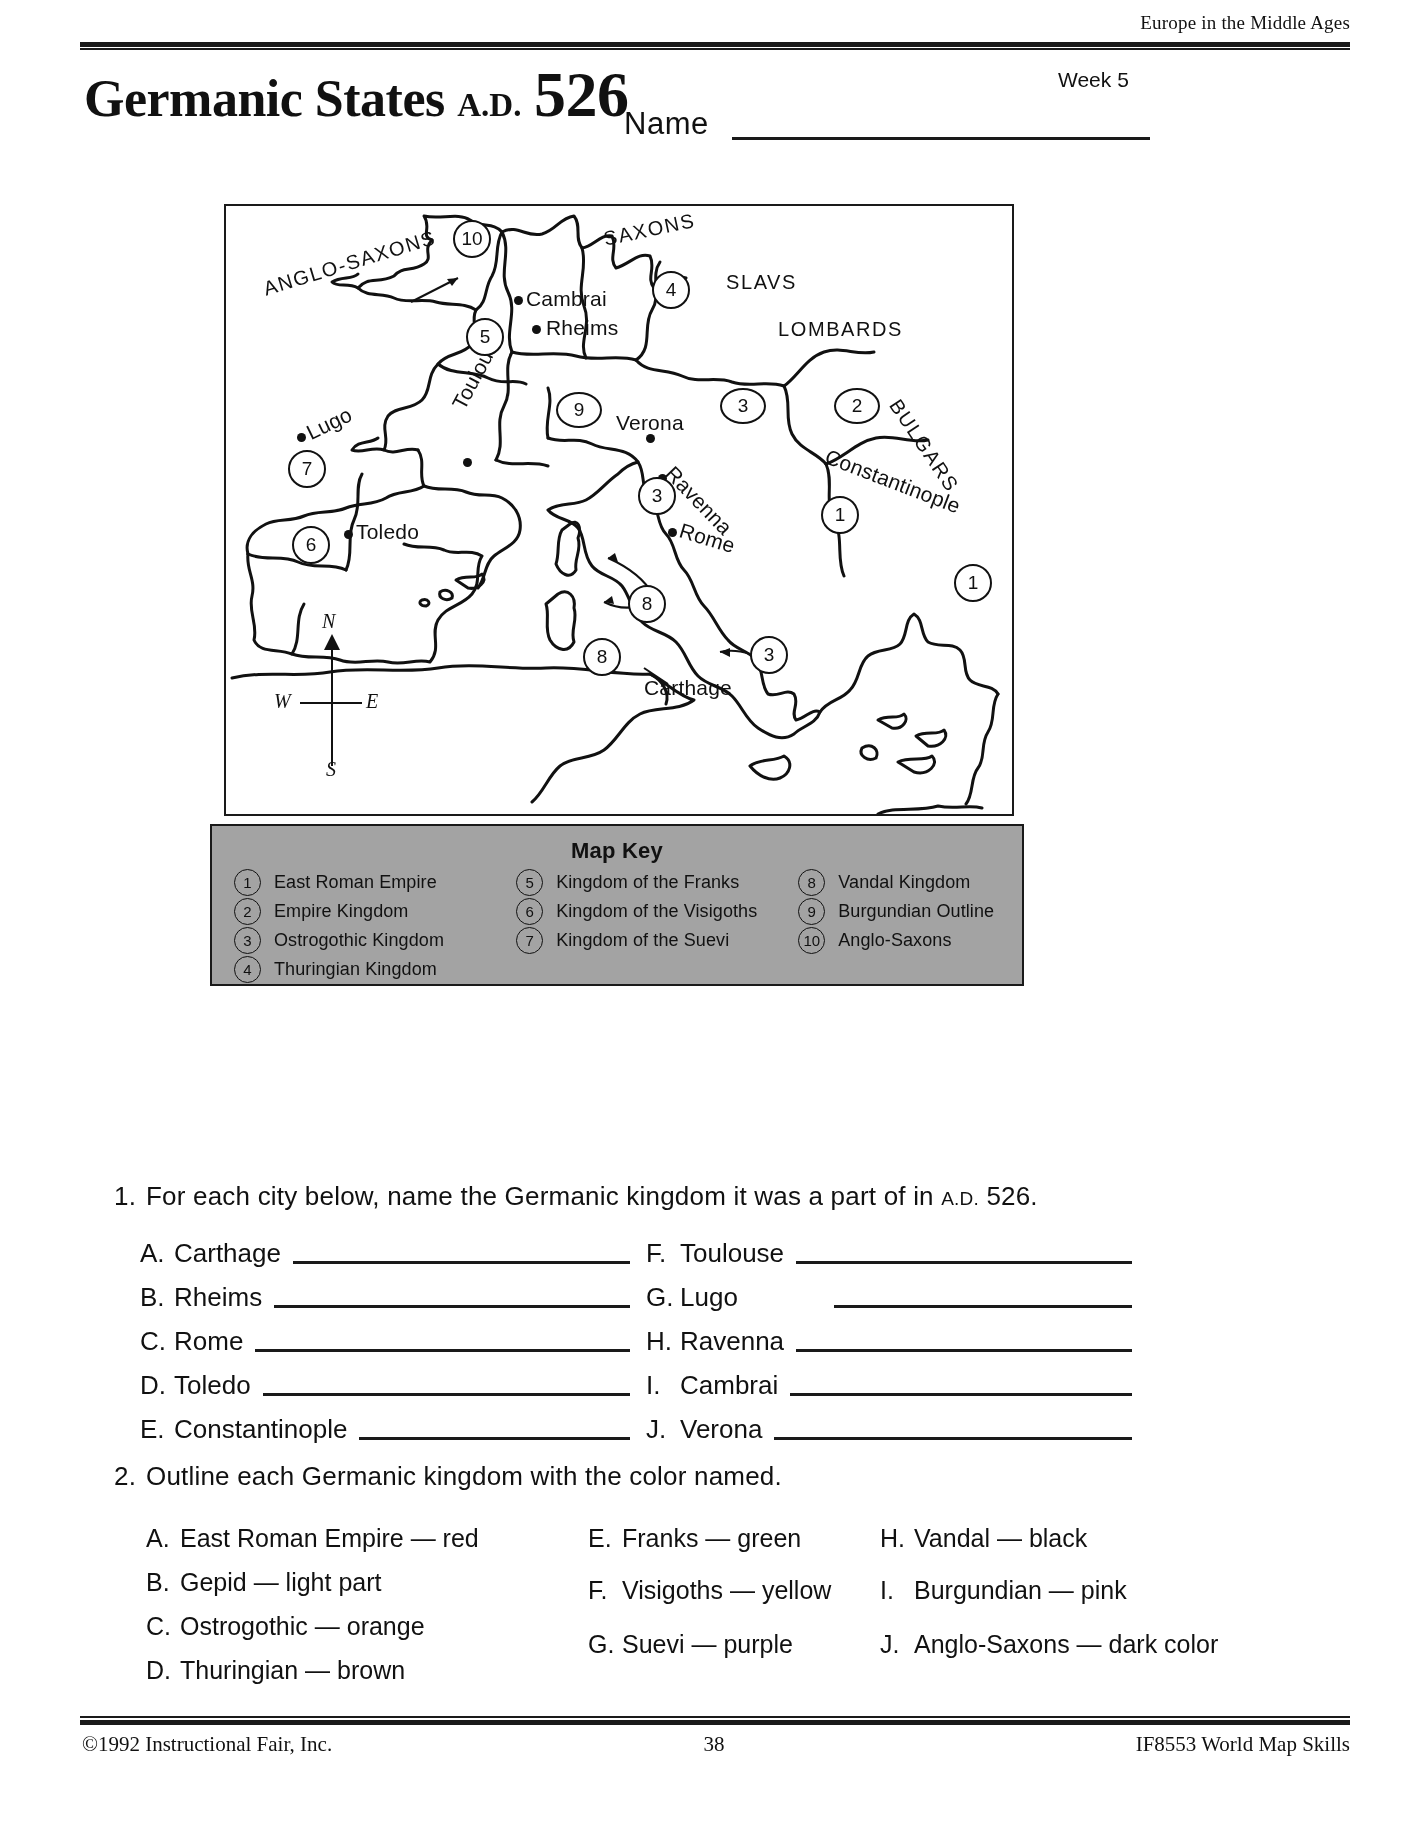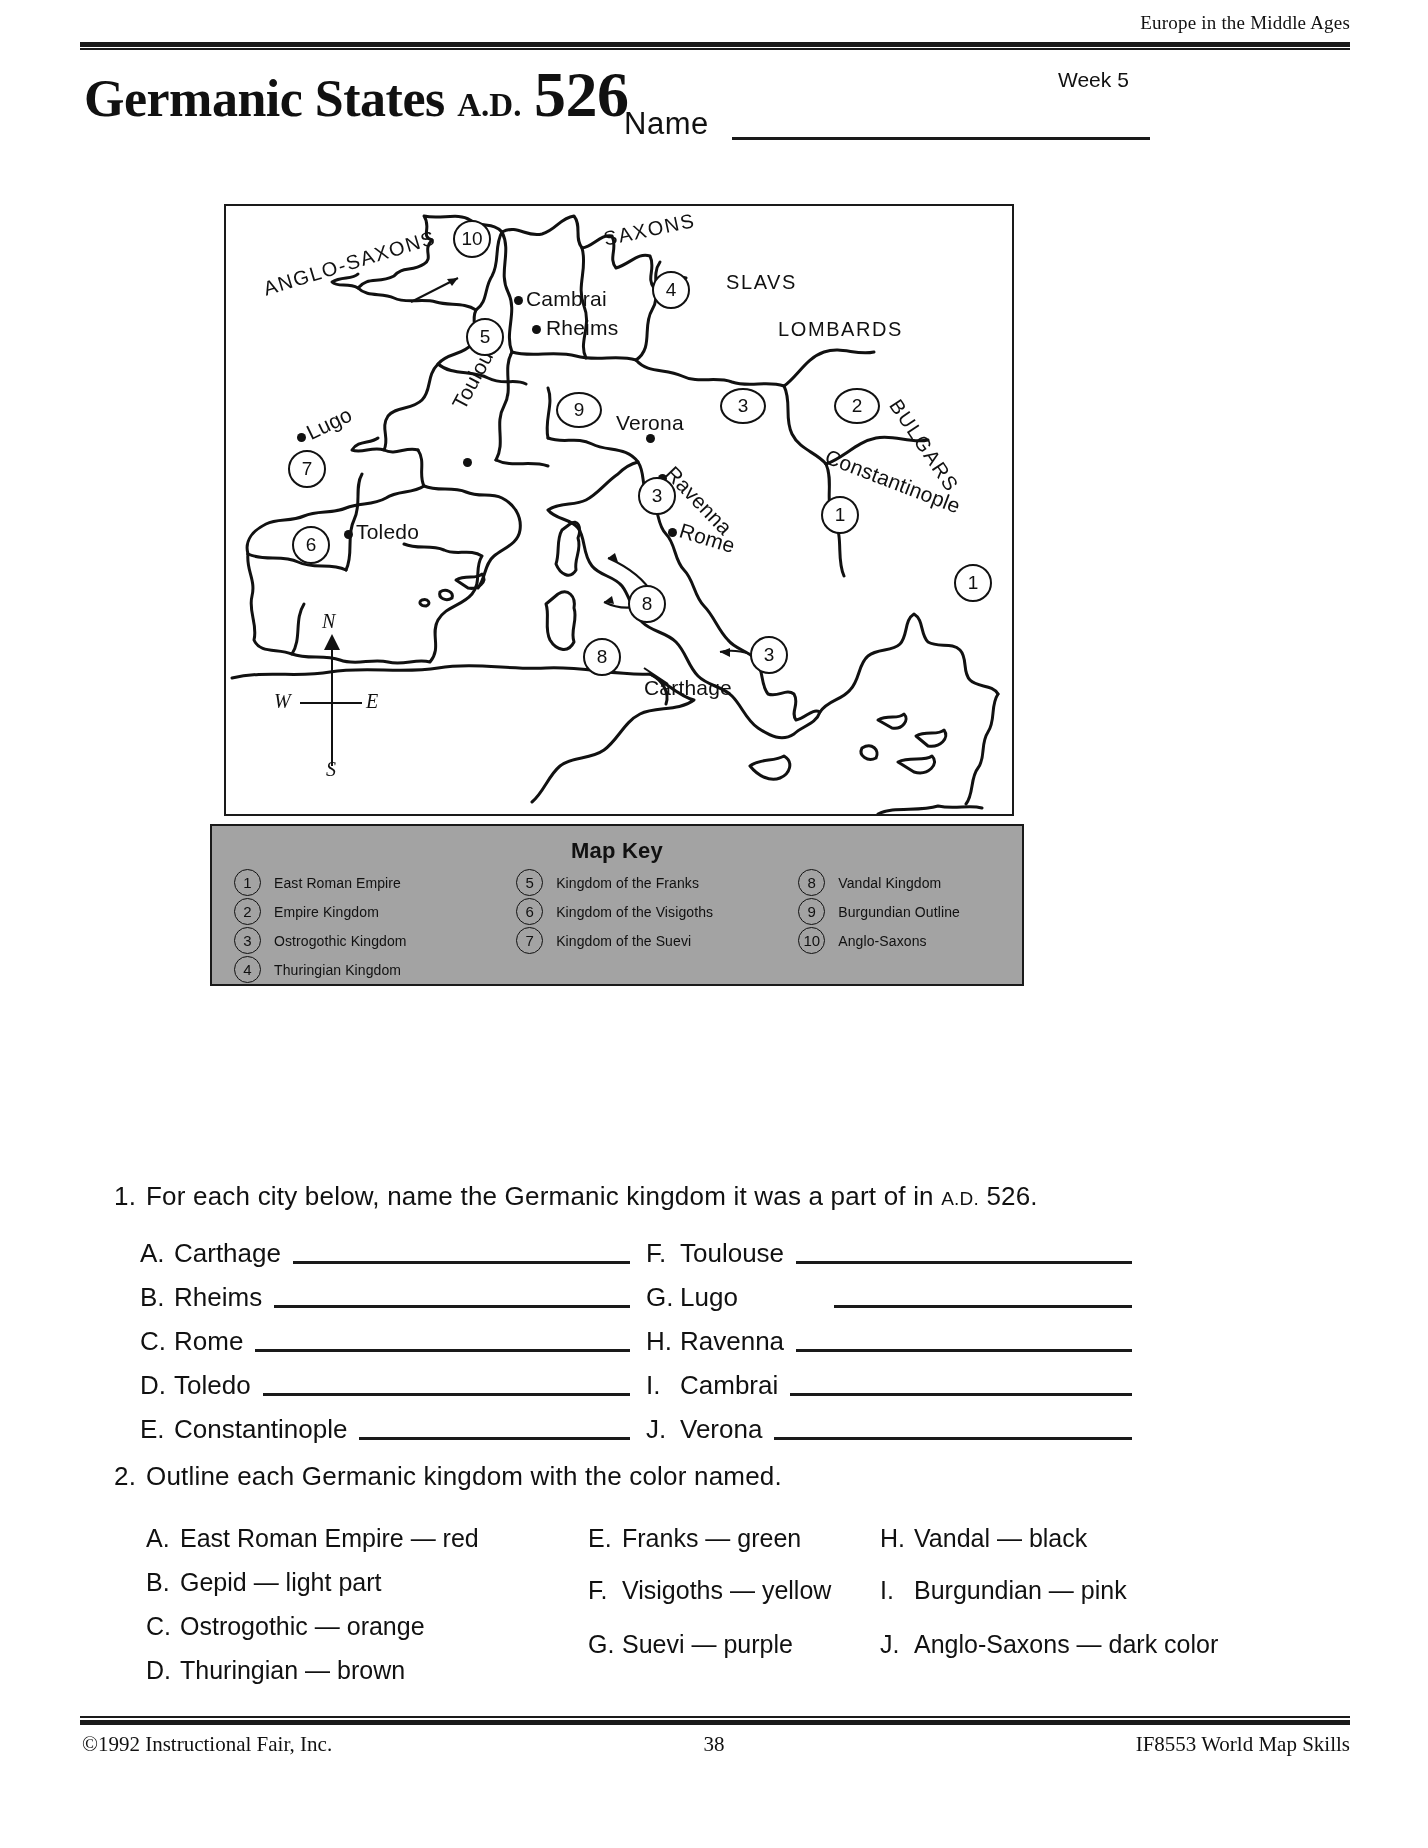--- a/index.html
+++ b/index.html
@@ -96,21 +96,21 @@
   .keycol{position:relative;}
   .keycol.c1{width:290px;padding-left:22px;}
   .keycol.c2{width:290px;padding-left:0px;}
   .keycol.c3{width:230px;padding-left:0px;}
   .keyrow{display:flex;align-items:center;height:29px;}
   .keynum{
     width:25px;height:25px;border:1.6px solid #111;border-radius:50%;
     display:flex;align-items:center;justify-content:center;
     font-size:15px;color:#111;flex:0 0 auto;margin-right:13px;
   }
-  .keylabel{font-size:14px;color:#111;letter-spacing:.1px;white-space:nowrap;}
+  .keylabel{font-size:18px;color:#111;letter-spacing:.1px;white-space:nowrap;}
 
   
   .qnum{position:absolute;font-size:26px;color:#111;letter-spacing:.2px;}
   .qtext{position:absolute;font-size:26px;color:#111;letter-spacing:.2px;white-space:nowrap;}
   .qtext .sm{font-size:19px;}
 
   .citem{position:absolute;display:flex;align-items:baseline;}
   .citem .ltr{font-size:26px;color:#111;width:34px;flex:0 0 auto;}
   .citem .nm{font-size:26px;color:#111;white-space:nowrap;}
   .citem .ans{

